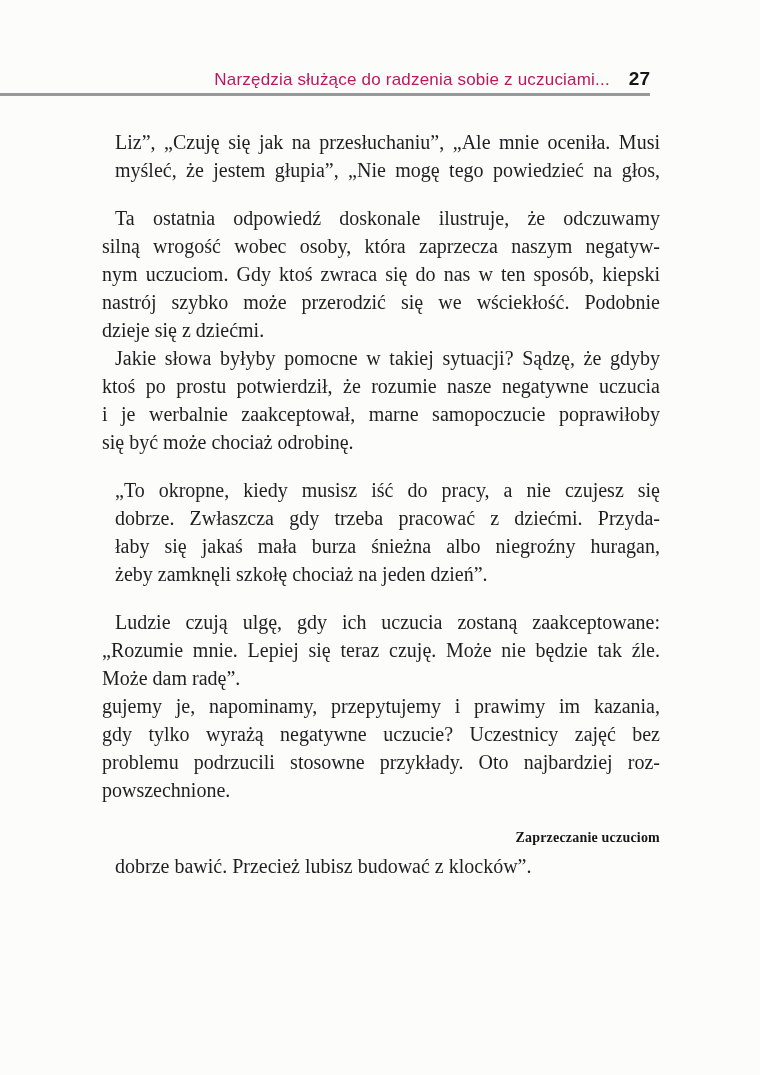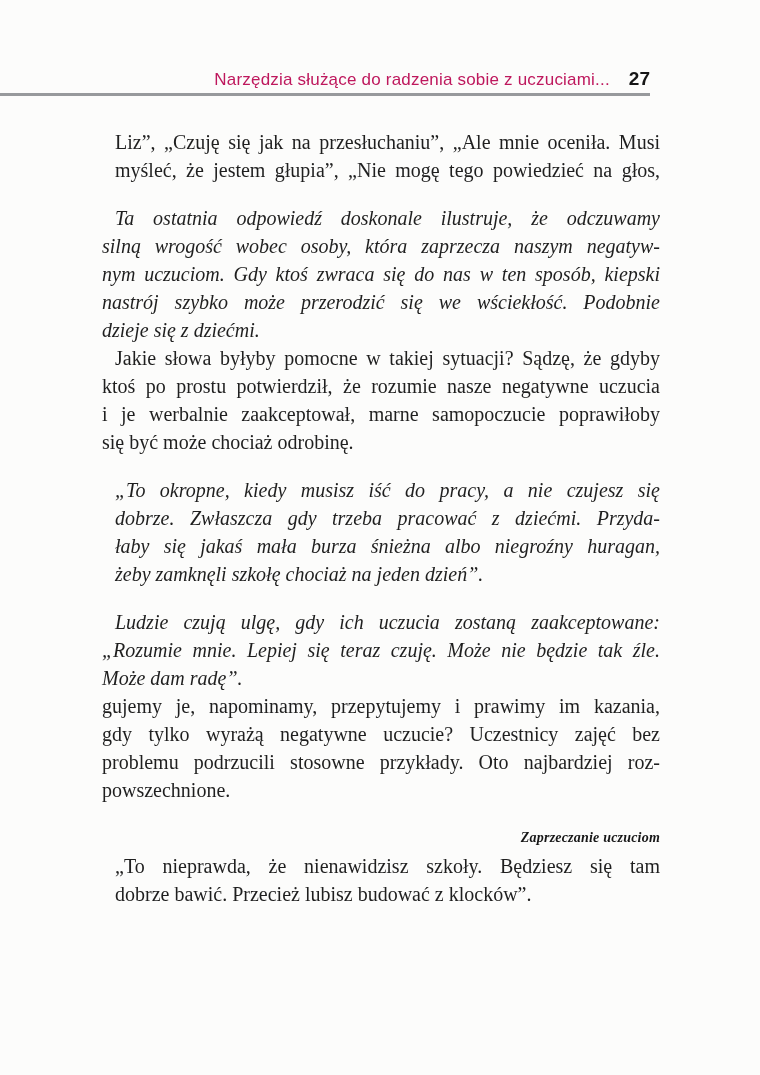--- a/index.html
+++ b/index.html
@@ -49,21 +49,21 @@
   .page-body {
     position: absolute;
     top: 128px;
     left: 102px;
     width: 558px;
     font-size: 20px;
     line-height: 28px;
     color: #1f1f1f;
   }
   .page-body .block { margin: 0; }
-  .page-body .gap { margin-top: 20px; font-style: italic; }
+  .page-body .gap { margin-top: 20px; }
   .page-body .quote { padding-left: 13px; }
   .line {
     text-align: justify;
     text-align-last: justify;
   }
   .line.last { text-align-last: left; }
   .line.indent { text-indent: 13px; }
   .heading {
     margin: 20px 0 0 0;
     font-size: 14px;
@@ -115,18 +115,17 @@
         <div class="line last">Może dam radę”.</div>
       </div>
       <div class="block paragraph">
         <div class="line">gujemy je, napominamy, przepytujemy i prawimy im kazania,</div>
         <div class="line">gdy tylko wyrażą negatywne uczucie? Uczestnicy zajęć bez</div>
         <div class="line">problemu podrzucili stosowne przykłady. Oto najbardziej roz-</div>
         <div class="line last">powszechnione.</div>
       </div>
       <h2 class="heading gap">Zaprzeczanie uczuciom</h2>
       <div class="block quote">
-        <div class="line">„To nieprawda, że nienawidzisz szkoły. Będziesz się tam</div>
         <div class="line last">dobrze bawić. Przecież lubisz budować z klocków”.</div>
       </div>
     </main>
 
 </div>
 
 </body></html>

